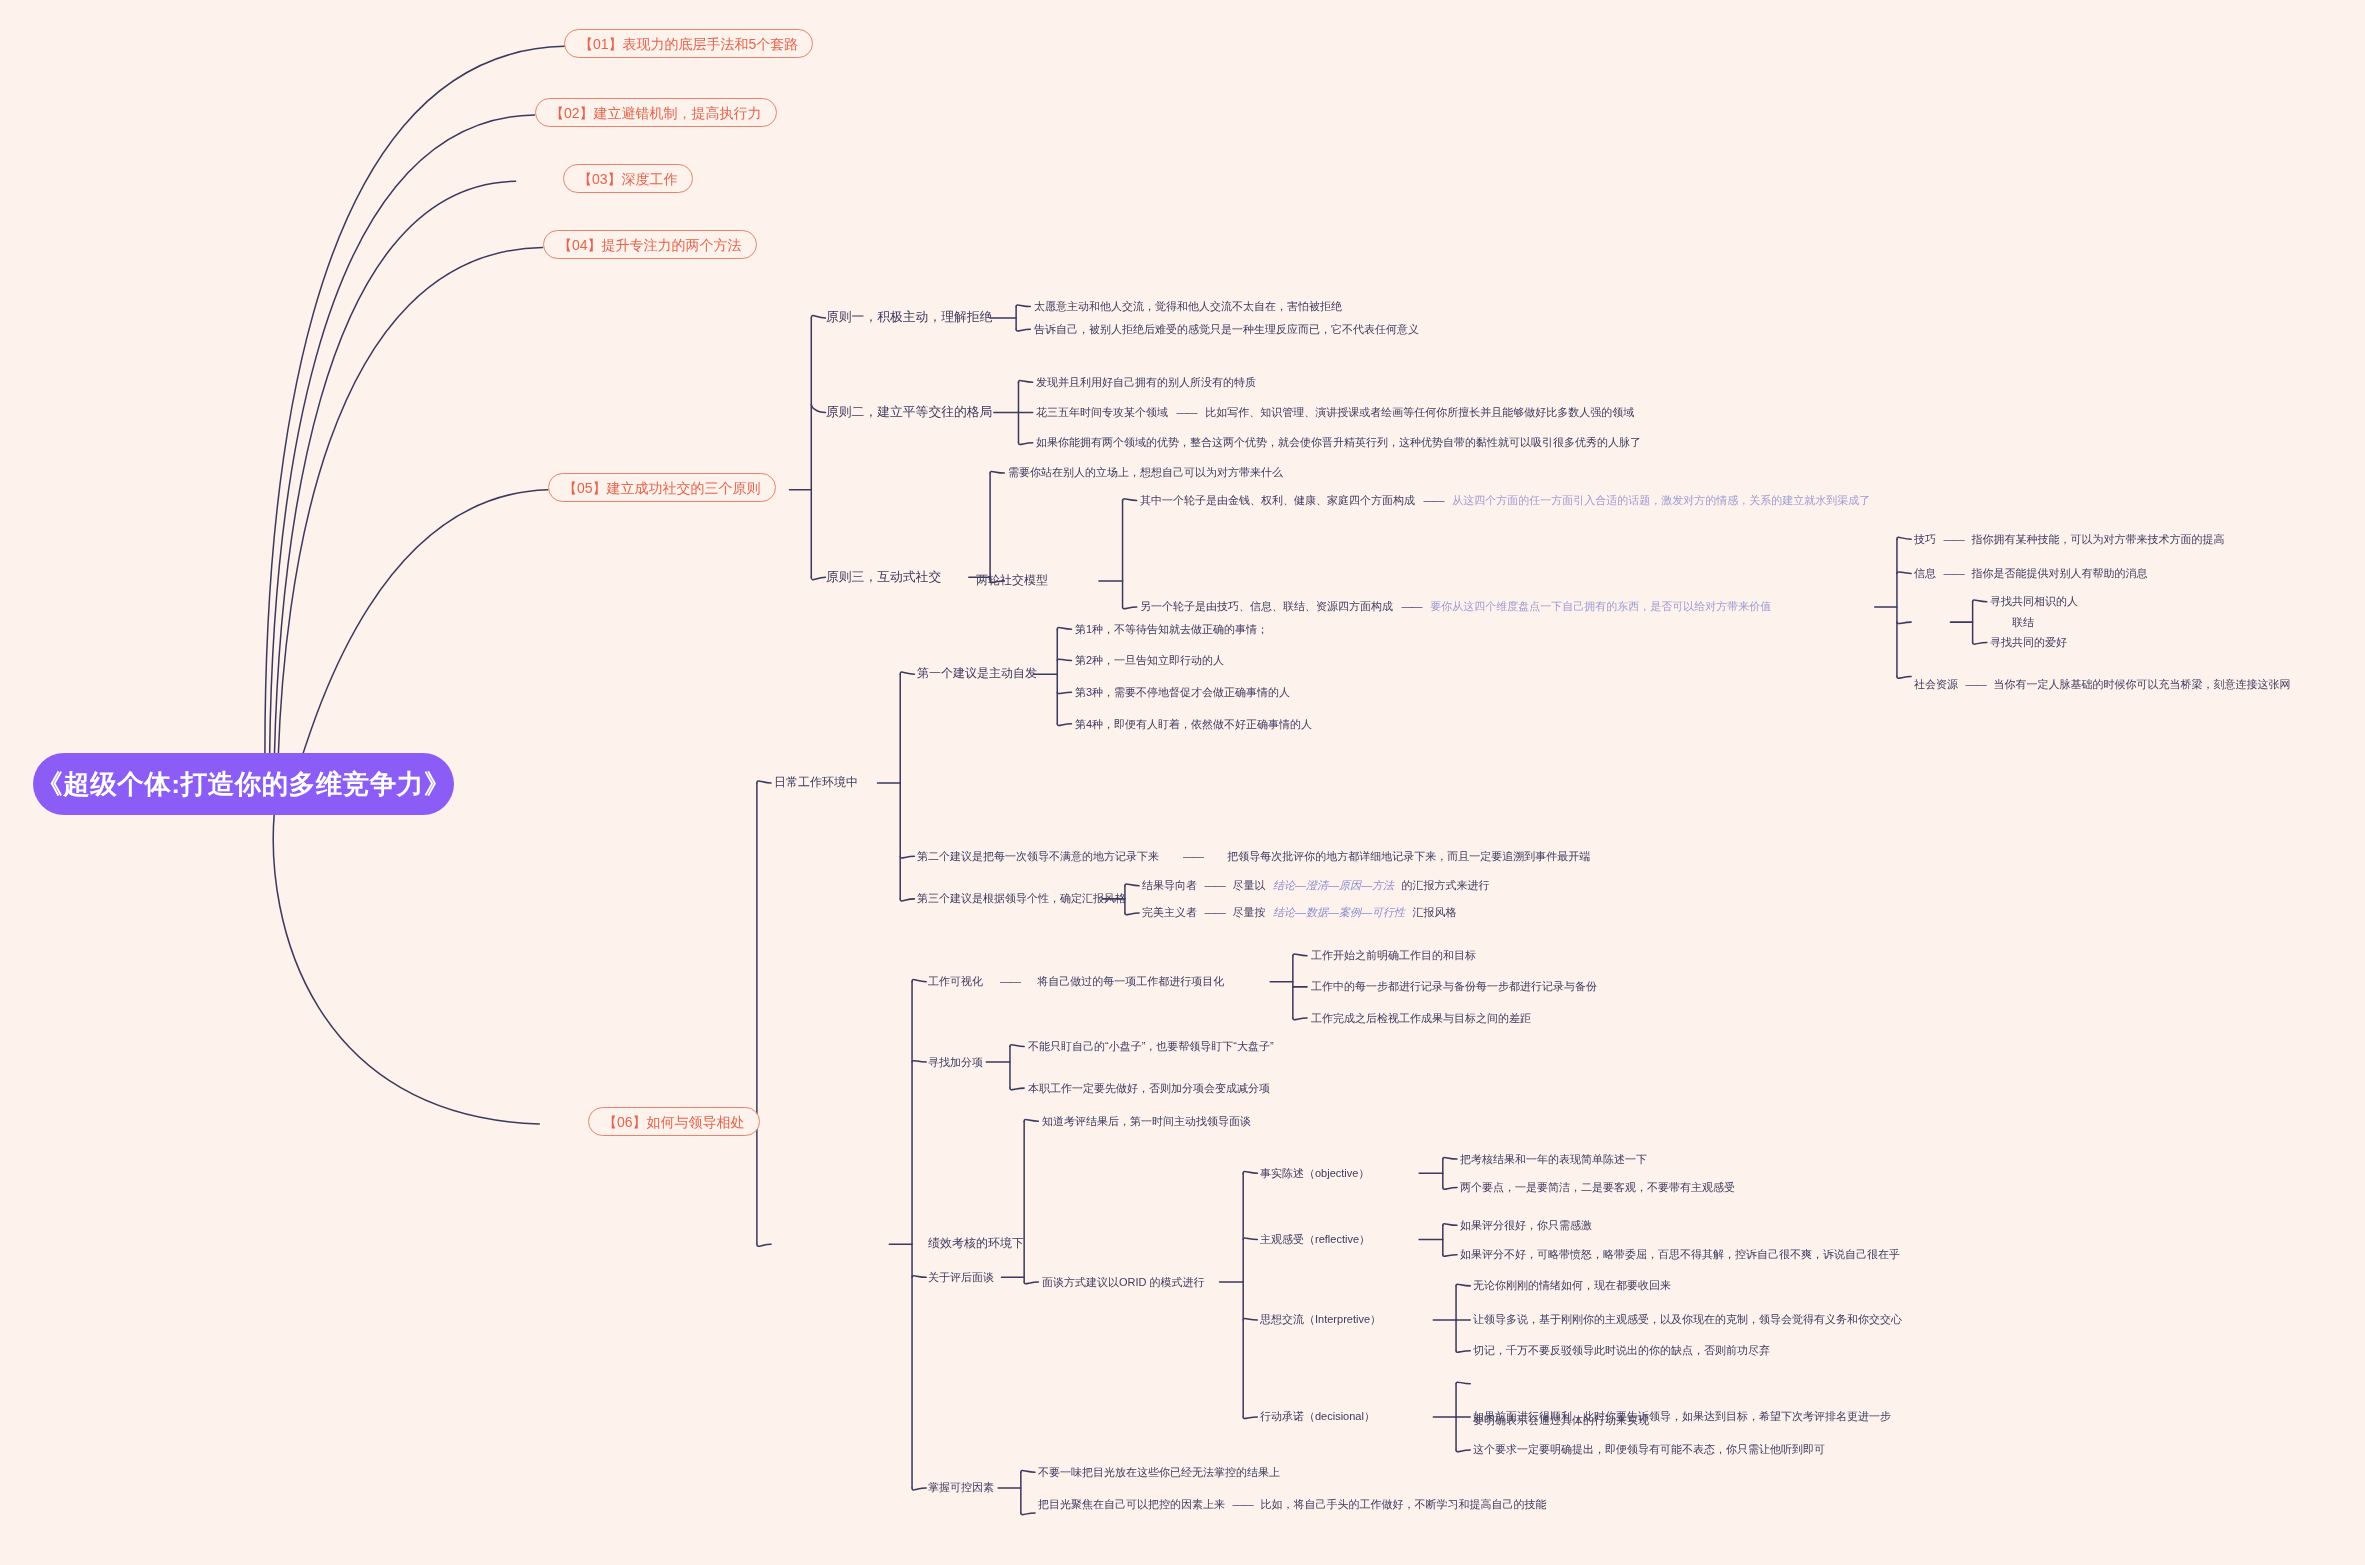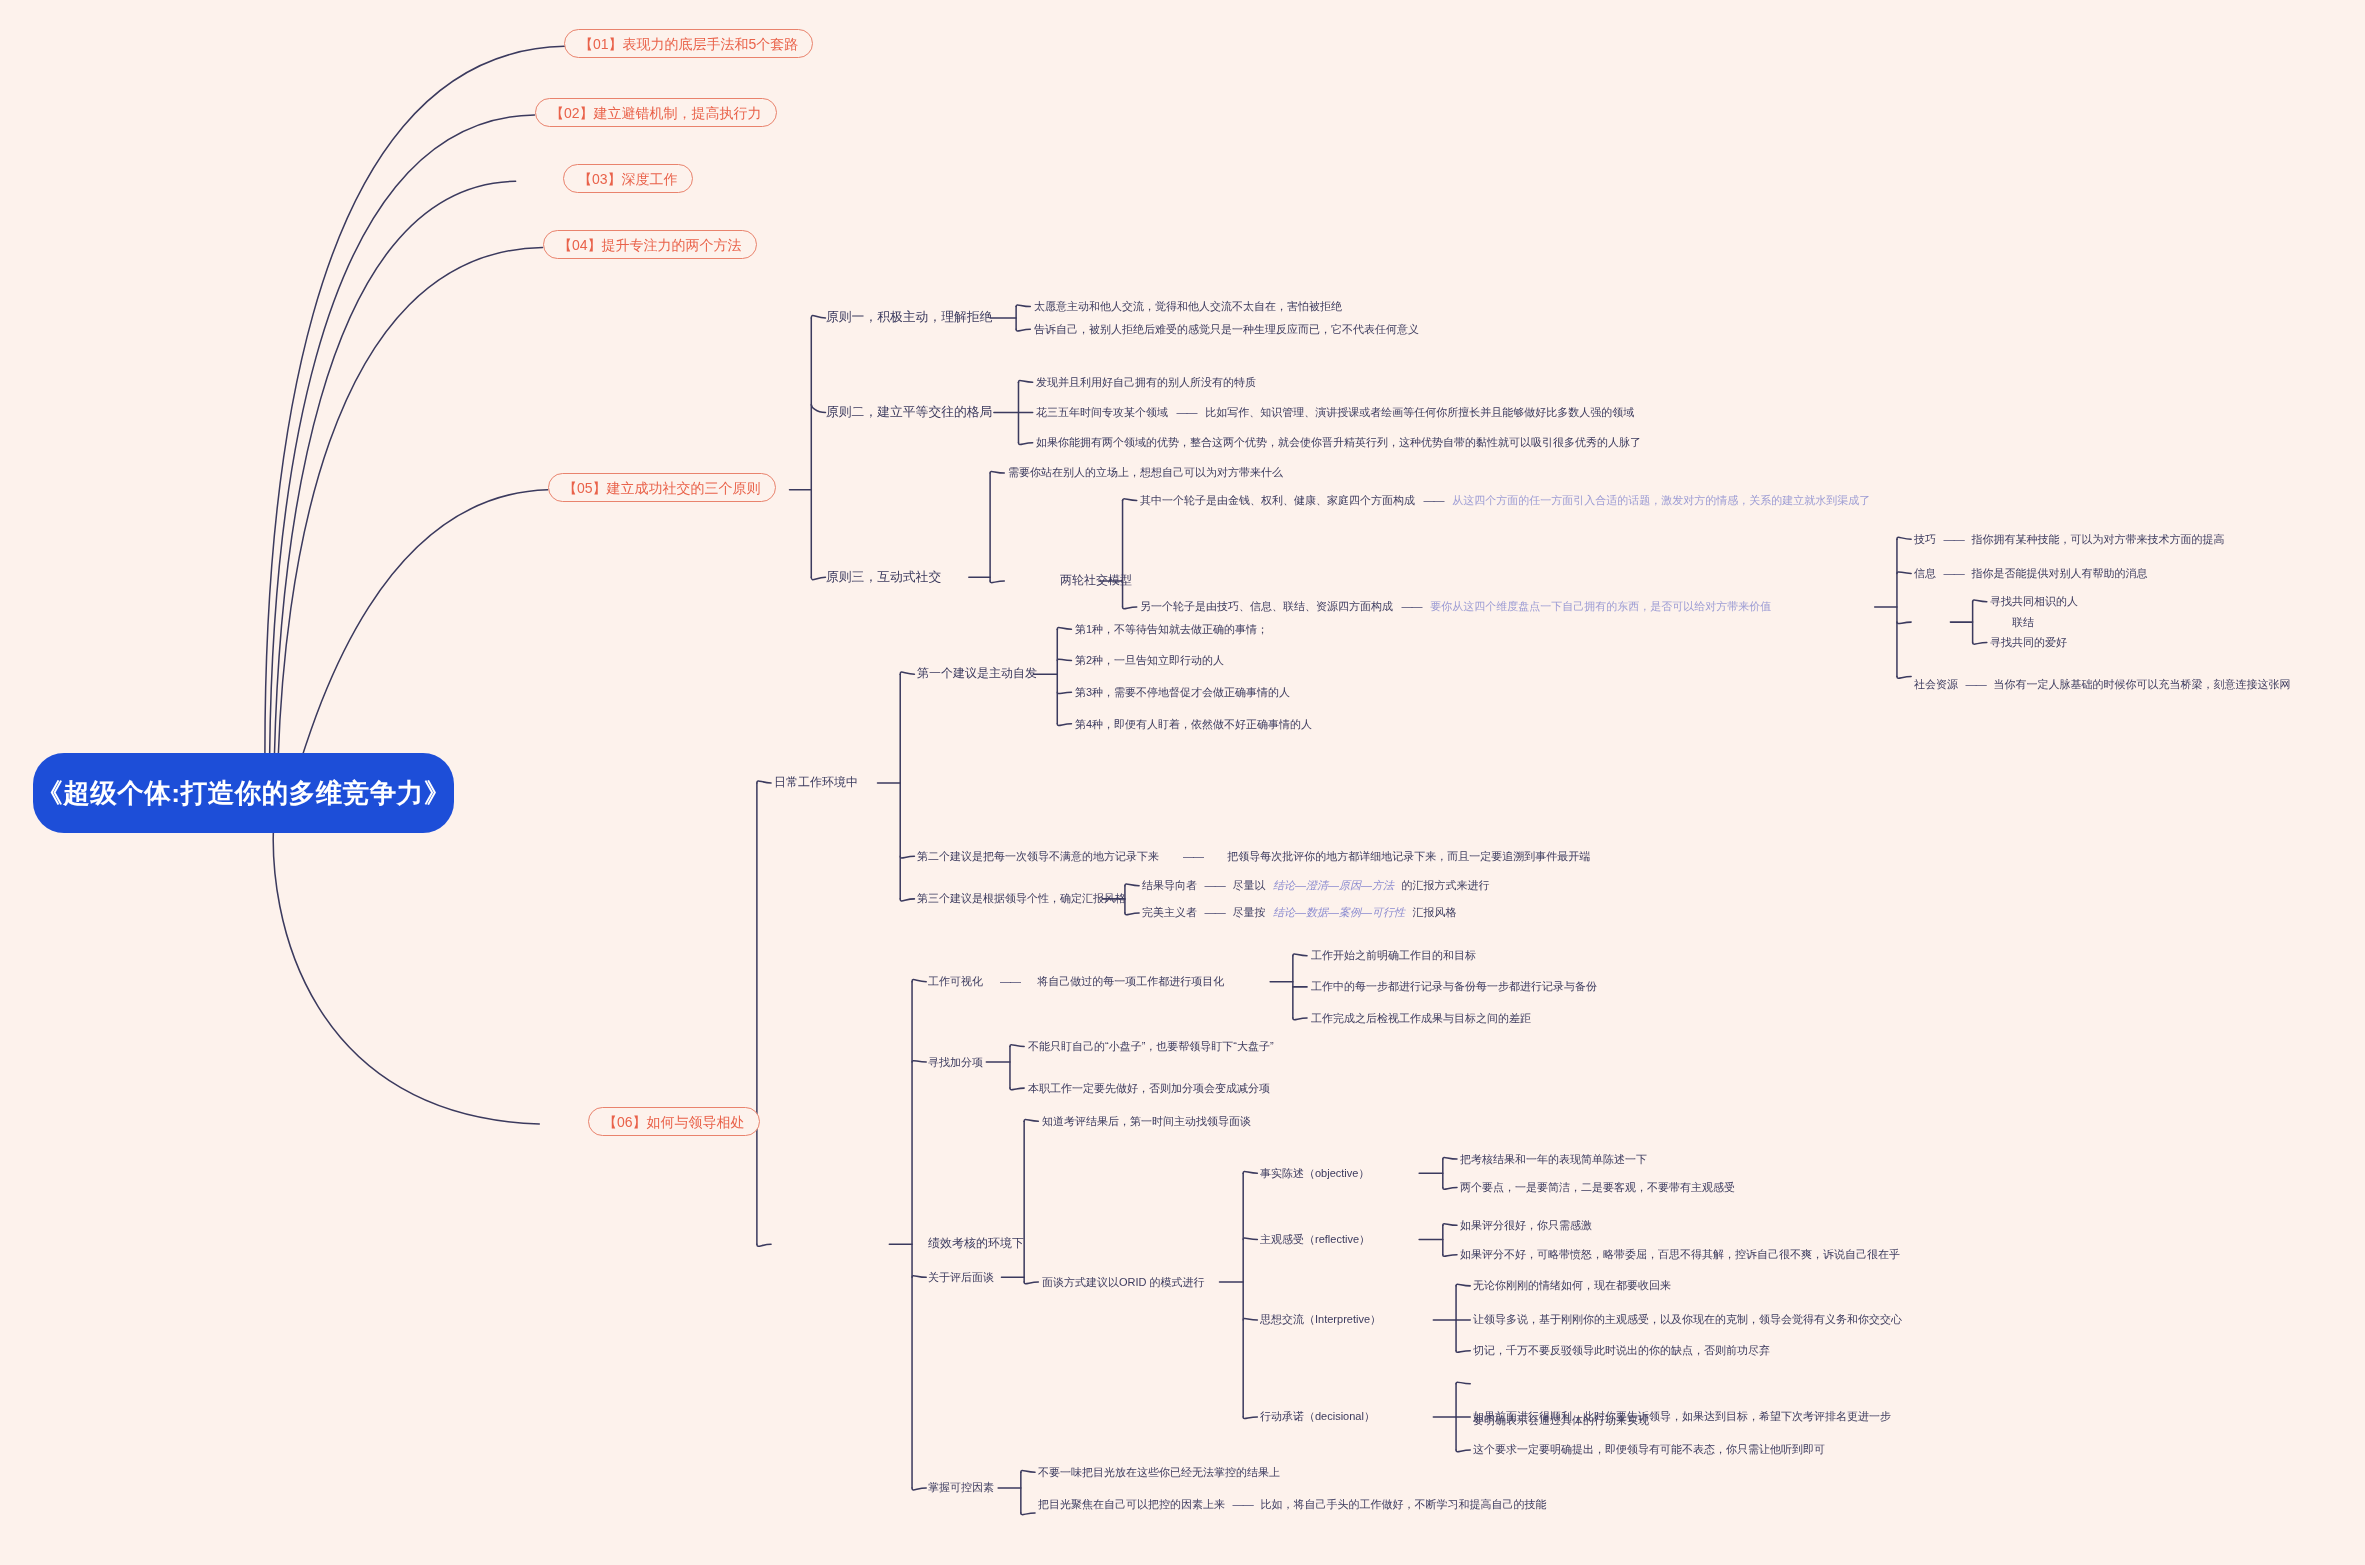--- a/index.html
+++ b/index.html
@@ -11,22 +11,22 @@
     overflow: hidden;
     position: relative;
   }
   #canvas { position:relative; width:2405px; height:1565px; }
   svg.links { position:absolute; left:0; top:0; width:2405px; height:1565px; pointer-events:none; }
 
   
   .root {
     position:absolute;
     left:33px; top:753px;
-    width:421px; height:80px;
-    background:#1d4ed8;
+    width:421px; height:62px;
+    background:#8b5cf6;
     border-radius:31px;
     display:flex; align-items:center; justify-content:center;
     color:#fff;
     font-size:26.5px; font-weight:bold;
     letter-spacing:0.5px;
     white-space:nowrap;
     z-index:5;
   }
 
   
@@ -214,21 +214,21 @@
   <div class="node t-sm" style="left:1036px; top:376px;">发现并且利用好自己拥有的别人所没有的特质</div>
   <div class="node t-sm" style="left:1036px; top:406px; display:flex; gap:8.5px; align-items:center;">
     <span>花三五年时间专攻某个领域</span>
     <span class="dash">——</span>
     <span>比如写作、知识管理、演讲授课或者绘画等任何你所擅长并且能够做好比多数人强的领域</span>
   </div>
   <div class="node t-sm" style="left:1036px; top:436px;">如果你能拥有两个领域的优势，整合这两个优势，就会使你晋升精英行列，这种优势自带的黏性就可以吸引很多优秀的人脉了</div>
 
   <div class="node t-lg" style="left:826px; top:570px;">原则三，互动式社交</div>
   <div class="node t-sm" style="left:1008px; top:466px;">需要你站在别人的立场上，想想自己可以为对方带来什么</div>
-  <div class="node t-md" style="left:1060px; top:574px;text-align:center;">两轮社交模型</div>
+  <div class="node t-md" style="left:976px; top:574px;text-align:center;">两轮社交模型</div>
 
   <div class="node t-sm" style="left:1140px; top:494px; display:flex; gap:8.5px; align-items:center;">
     <span>其中一个轮子是由金钱、权利、健康、家庭四个方面构成</span>
     <span class="dash">——</span>
     <span class="annot">从这四个方面的任一方面引入合适的话题，激发对方的情感，关系的建立就水到渠成了</span>
   </div>
   <div class="node t-sm" style="left:1140px; top:600px; display:flex; gap:8.5px; align-items:center;">
     <span>另一个轮子是由技巧、信息、联结、资源四方面构成</span>
     <span class="dash">——</span>
     <span class="annot">要你从这四个维度盘点一下自己拥有的东西，是否可以给对方带来价值</span>

